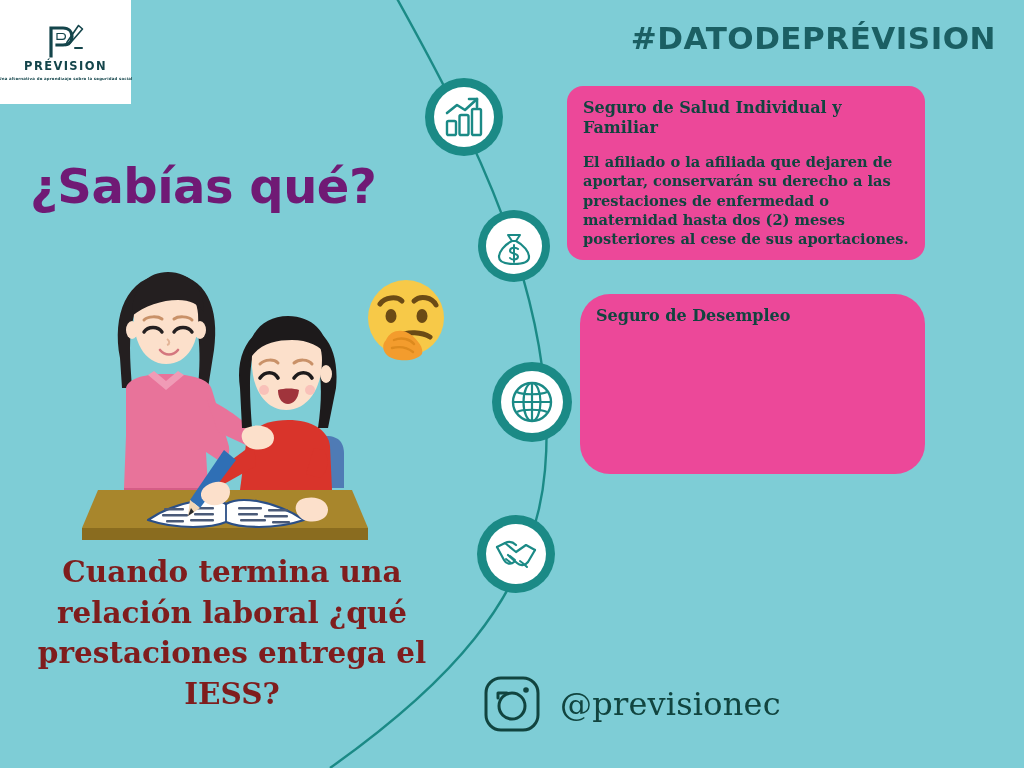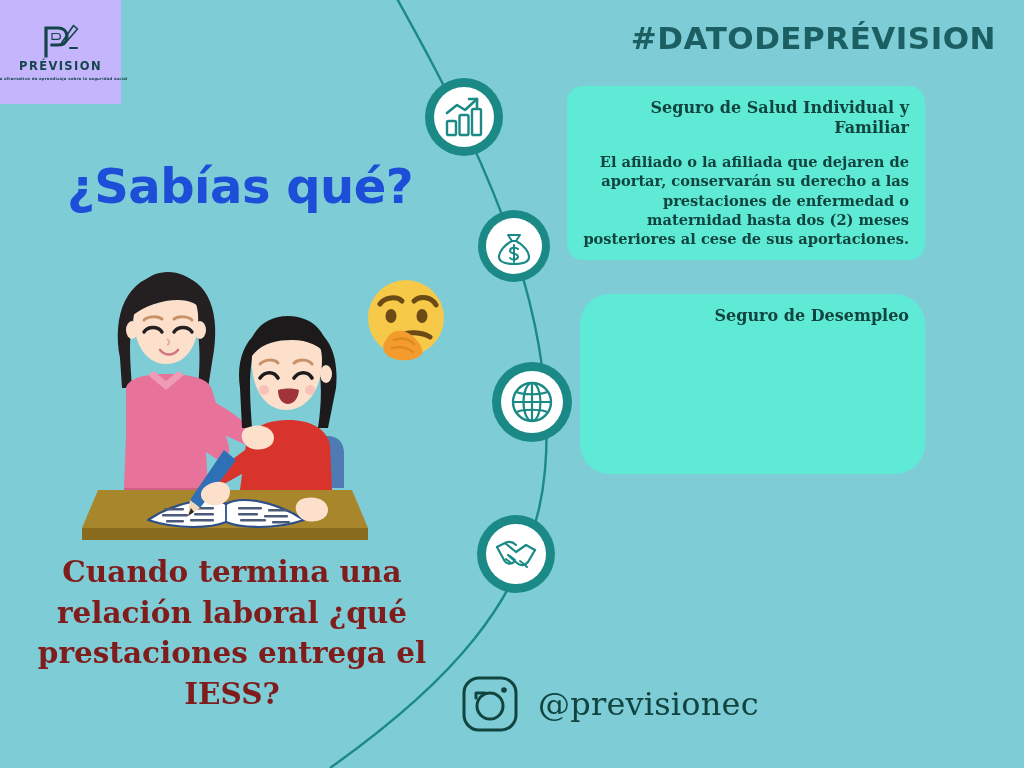--- a/index.html
+++ b/index.html
@@ -21,22 +21,22 @@
     position: absolute;
     left: 0; top: 0;
     width: 1024px; height: 768px;
     pointer-events: none;
   }
 
   
   .logo-box {
     position: absolute;
     left: 0; top: 0;
-    width: 121px; height: 104px;
-    background: #c4b5fd;
+    width: 131px; height: 104px;
+    background: #ffffff;
     display: flex;
     flex-direction: column;
     align-items: center;
     justify-content: center;
   }
   .logo-mark { width: 42px; height: 36px; margin-bottom: 2px; }
   .logo-name {
     font-family: "DejaVu Sans", sans-serif;
     font-size: 11.5px;
     font-weight: bold;
@@ -66,25 +66,25 @@
     color: #1b5f63;
     white-space: nowrap;
   }
 
   
   .headline {
     position: absolute;
     left: 30px;
     top: 158px;
     width: 420px;
-    text-align: center;
+    text-align: left;
     font-family: "DejaVu Sans", sans-serif;
     font-size: 48px;
     font-weight: bold;
-    color: #1d4ed8;
+    color: #701a75;
     letter-spacing: -0.5px;
   }
 
   
   .illus {
     position: absolute;
     left: 78px;
     top: 238px;
     width: 290px;
     height: 305px;
@@ -107,26 +107,26 @@
     font-family: "DejaVu Serif", serif;
     font-size: 29.5px;
     font-weight: bold;
     line-height: 1.38;
     color: #7f1d1d;
   }
 
   
   .card {
     position: absolute;
-    background: #5eead4;
+    background: #ec4899;
     border-radius: 16px;
     box-sizing: border-box;
     padding: 12px 16px 14px;
     color: #11443f;
-    text-align: right;
+    text-align: left;
   }
   .card-title {
     font-family: "DejaVu Serif", serif;
     font-weight: bold;
     font-size: 16px;
     line-height: 1.25;
     margin-bottom: 14px;
   }
   .card-body {
     font-family: "DejaVu Serif", serif;
@@ -159,21 +159,21 @@
   #icon-node-2 { left: 478px; top: 210px; width: 72px; height: 72px; }
   #icon-node-2 .disc { width: 56px; height: 56px; }
   #icon-node-3 { left: 492px; top: 362px; width: 80px; height: 80px; }
   #icon-node-3 .disc { width: 62px; height: 62px; }
   #icon-node-4 { left: 477px; top: 515px; width: 78px; height: 78px; }
   #icon-node-4 .disc { width: 60px; height: 60px; }
 
   
   .ig-row {
     position: absolute;
-    left: 460px;
+    left: 482px;
     top: 674px;
     display: flex;
     align-items: center;
     gap: 18px;
   }
   .ig-handle {
     font-family: "DejaVu Serif", serif;
     font-size: 32px;
     color: #11443f;
     letter-spacing: .2px;

